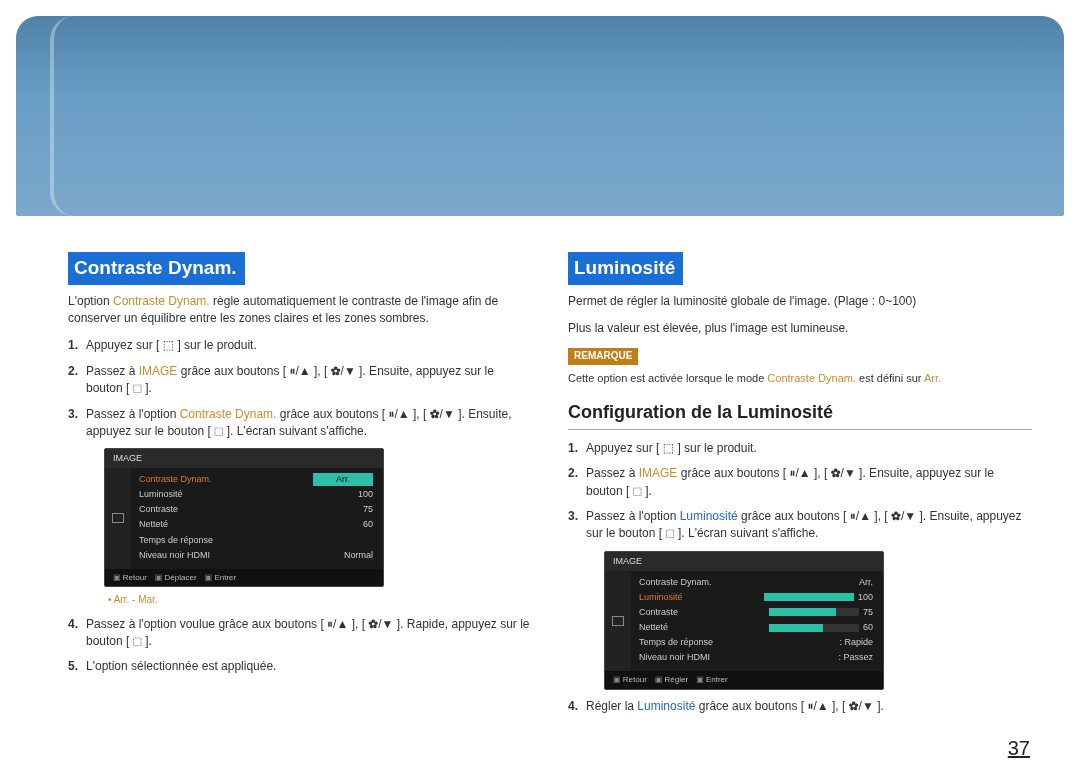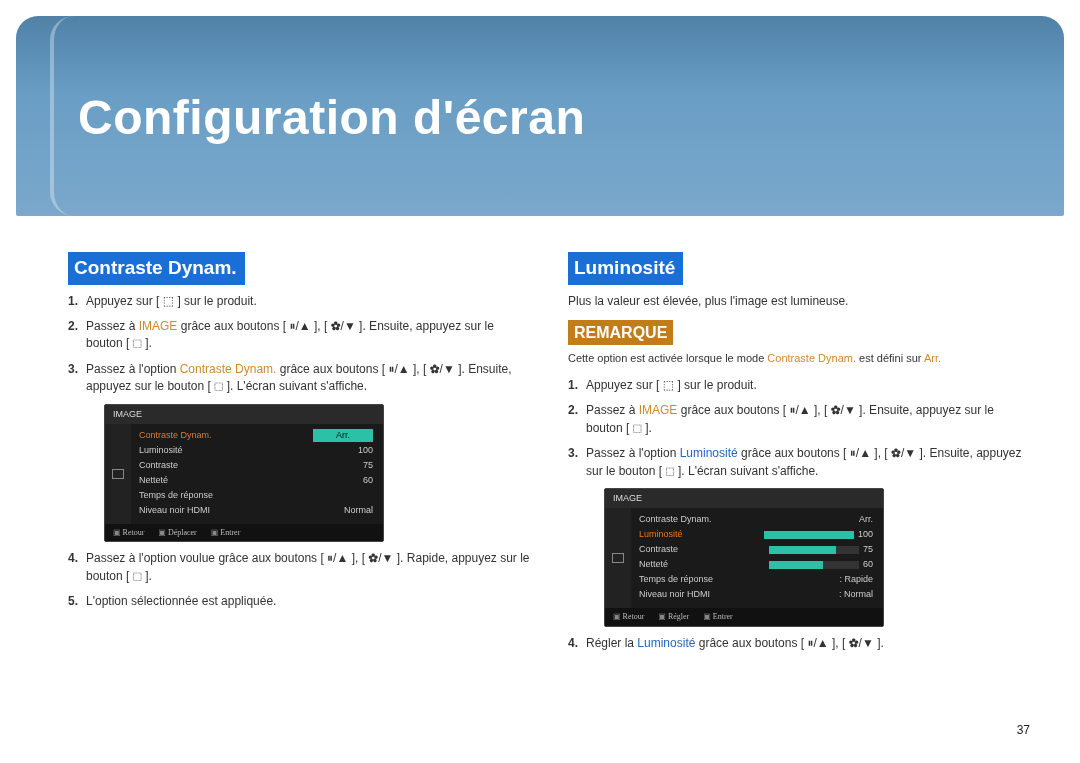--- a/index.html
+++ b/index.html
@@ -87,21 +87,21 @@
   ol.steps > li::before {
     content: counter(st) ".";
     position: absolute;
     left: 0;
     font-weight: 700;
   }
   .remark-tag {
     display: inline-block;
     background: #c27c18;
     color: #fff;
-    font-size: 16px;
+    font-size: 10px;
     font-weight: 700;
     padding: 1px 6px;
     margin-bottom: 6px;
   }
   .screenshot {
     width: 280px;
     background: #1a1a1a;
     border: 1px solid #444;
     margin: 8px 0 6px 18px;
     font-size: 9px;
@@ -142,53 +142,55 @@
     background: #333;
     position: relative;
   }
   .screenshot .barwrap .fill {
     position: absolute; left: 0; top: 0; bottom: 0;
     background: #2cc0a6;
   }
   .screenshot .foot {
     background: #111;
     display: flex;
-    gap: 14px;
+    gap: 8px;
     padding: 3px 8px;
     font-size: 8px;
     color: #bbb;
-    font-family: Liberation Serif, serif;
   }
   .screenshot .foot span::before { content: "▣ "; color: #888; }
   .bullet {
     color: #d08a2e;
     font-size: 10px;
     margin: 2px 0 8px 22px;
   }
   .pagenum {
     position: absolute;
     right: 50px;
-    bottom: 26px;
-    font-size: 12px;
+    bottom: 3px;
+    font-size: 20px;
     color: #222;
+    text-decoration: underline;
   }
 </style>
 </head>
 <body>
 
 <div class="hero">
   <div class="notch"></div>
-  <div class="title">Configuration d'écran</div>
 </div>
 
 <div class="content">
 
   <div class="col">
 
     <div class="h2-bar">Contraste Dynam.</div>
+    <p class="para">
+      <span>L'option </span><span class="em-orange">Contraste Dynam.</span><span> règle automatiquement le contraste de l'image afin de conserver un équilibre entre les zones claires et les zones sombres.</span>
+    </p>
 
 
     <ol class="steps">
       <li>Appuyez sur [ ⬚ ] sur le produit.</li>
       <li>
         <span>Passez à </span><span class="em-orange">IMAGE</span><span> grâce aux boutons [ ⏸/▲ ], [ ✿/▼ ]. Ensuite, appuyez sur le bouton [ ⬚ ].</span>
       </li>
       <li>
         <span>Passez à l'option </span><span class="em-orange">Contraste Dynam.</span><span> grâce aux boutons [ ⏸/▲ ], [ ✿/▼ ]. Ensuite, appuyez sur le bouton [ ⬚ ]. L'écran suivant s'affiche.</span>
 
@@ -224,34 +226,37 @@
                   <span>Normal</span>
                 </div>
             </div>
           </div>
           <div class="foot">
             <span>Retour</span>
             <span>Déplacer</span>
             <span>Entrer</span>
           </div>
         </div>
+        <div class="bullet">• <span>Arr. - Mar.</span></div>
       </li>
       <li>Passez à l'option voulue grâce aux boutons [ ⏸/▲ ], [ ✿/▼ ]. Rapide, appuyez sur le bouton [ ⬚ ].</li>
       <li>L'option sélectionnée est appliquée.</li>
     </ol>
   </div>
 
   <div class="col">
     <div class="h2-bar">Luminosité</div>
+    <p class="para">Permet de régler la luminosité globale de l'image. (Plage : 0~100)</p>
     <p class="para">Plus la valeur est élevée, plus l'image est lumineuse.</p>
     <div class="remark-tag">REMARQUE</div>
     <p class="para" style="font-size:11px">
       <span>Cette option est activée lorsque le mode </span><span class="em-orange">Contraste Dynam.</span><span> est défini sur </span><span class="em-orange">Arr.</span>
     </p>
 
+    <div class="h3">Configuration de la Luminosité</div>
 
     <ol class="steps">
       <li>Appuyez sur [ ⬚ ] sur le produit.</li>
       <li>
         <span>Passez à </span><span class="em-orange">IMAGE</span><span> grâce aux boutons [ ⏸/▲ ], [ ✿/▼ ]. Ensuite, appuyez sur le bouton [ ⬚ ].</span>
       </li>
       <li>
         <span>Passez à l'option </span><span class="em-blue">Luminosité</span><span> grâce aux boutons [ ⏸/▲ ], [ ✿/▼ ]. Ensuite, appuyez sur le bouton [ ⬚ ]. L'écran suivant s'affiche.</span>
 
         <div class="screenshot">
@@ -291,21 +296,21 @@
                     </span>
                     <span>60</span>
                   </span>
                 </div>
               <div class="row">
                   <span>Temps de réponse</span>
                   <span>: Rapide</span>
                 </div>
               <div class="row">
                   <span>Niveau noir HDMI</span>
-                  <span>: Normal</span>
+                  <span>: Passez</span>
                 </div>
             </div>
           </div>
           <div class="foot">
             <span>Retour</span>
             <span>Régler</span>
             <span>Entrer</span>
           </div>
         </div>
       </li>

